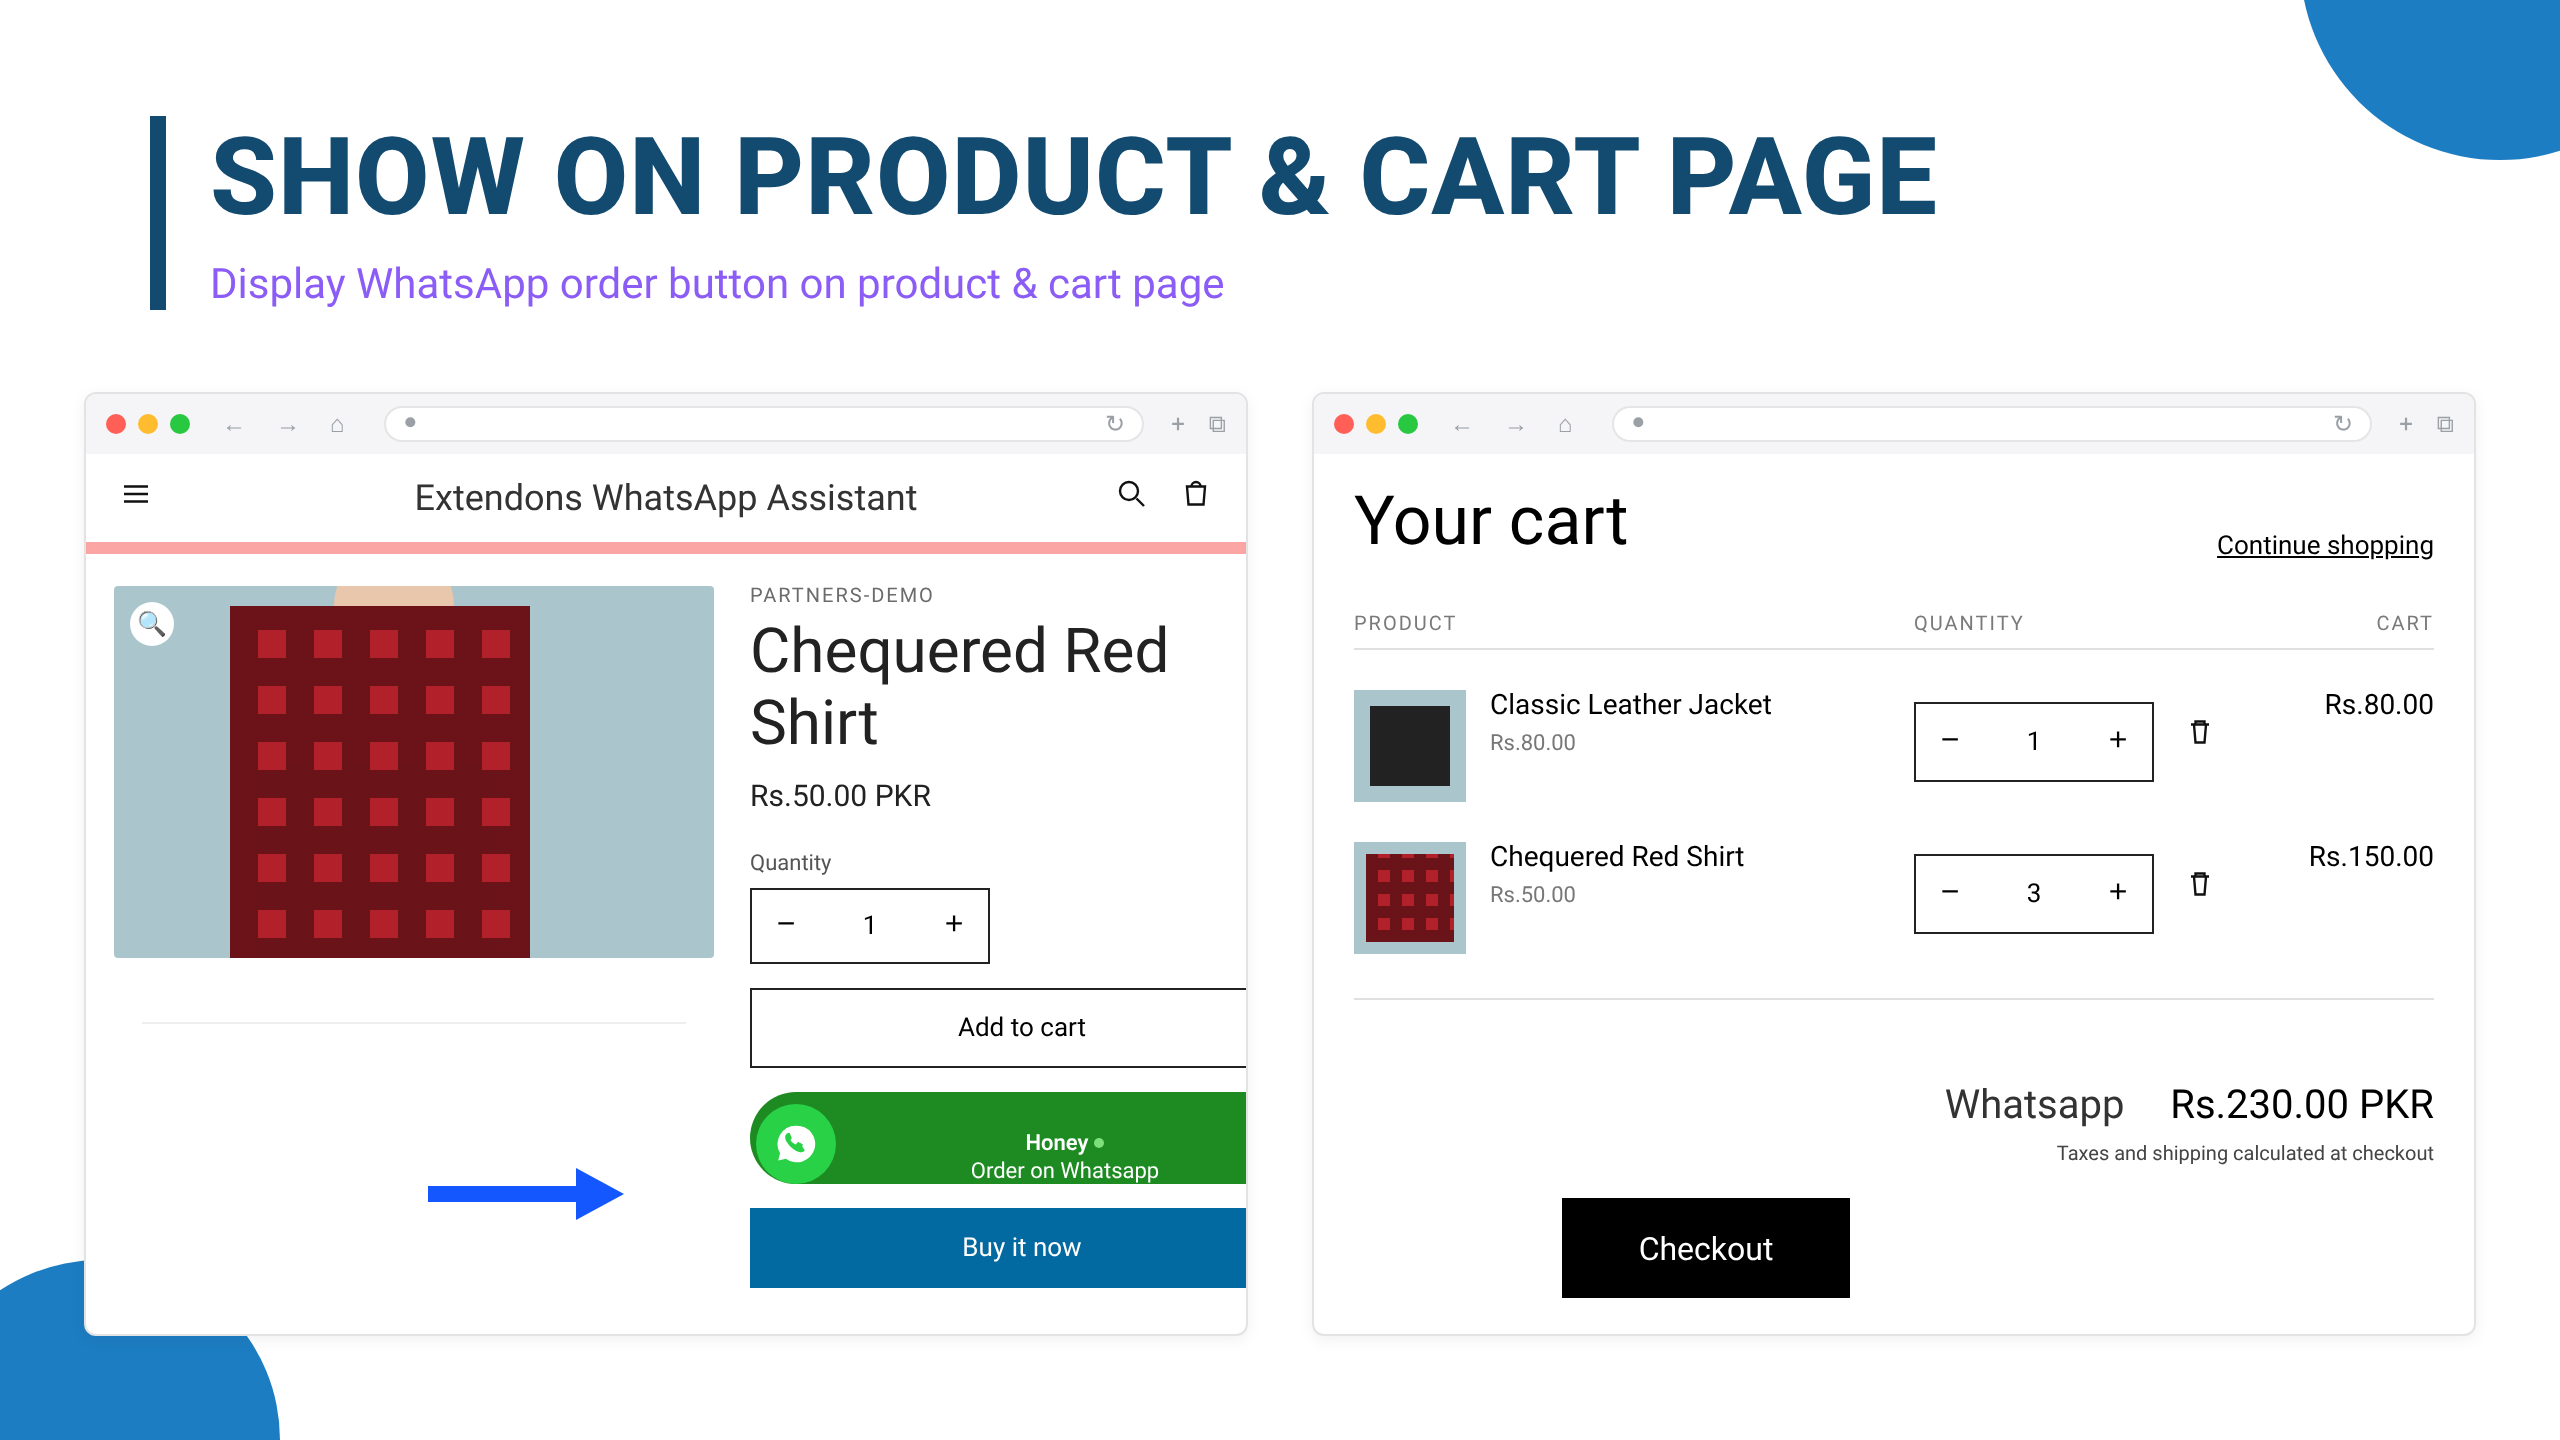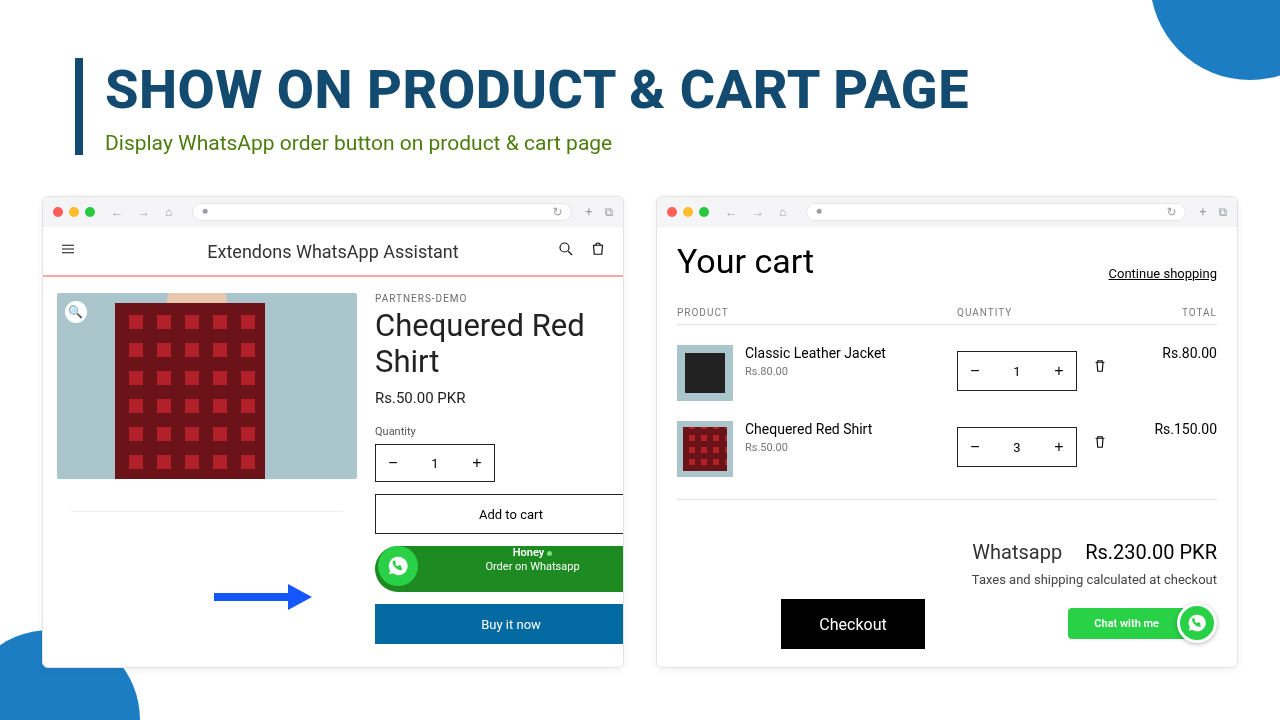--- a/index.html
+++ b/index.html
@@ -8,36 +8,36 @@
 
   
   .blob { position: absolute; background: #1d7dc2; border-radius: 50%; }
   .blob-tr { width: 200px; height: 200px; top: -120px; right: -70px; }
   .blob-bl { width: 180px; height: 180px; bottom: -90px; left: -40px; }
 
   
   .head-wrap { position: absolute; left: 75px; top: 58px; }
   .head-bar  { border-left: 8px solid #134b70; padding-left: 22px; }
   .head-title{ font-size: 54px; font-weight: 800; color:#134b70; letter-spacing:.5px; text-transform:uppercase; }
-  .head-sub  { font-size: 21px; color:#4d7c0f; margin-top:10px; }
+  .head-sub  { font-size: 21px; color:#8b5cf6; margin-top:10px; }
 
   
   .window { position:absolute; background:#fff; border-radius:6px; border:1px solid #e3e3e3; box-shadow:0 2px 8px rgba(0,0,0,.06); overflow:hidden; }
   .win-l { left:42px;  top:196px; width:582px; height:472px; }
   .win-r { left:656px; top:196px; width:582px; height:472px; }
 
   .chrome { height:30px; background:#f5f5f7; display:flex; align-items:center; padding:0 10px; gap:6px; font-size:12px; color:#9aa0a6;}
   .dot{width:10px;height:10px;border-radius:50%;}
   .d-r{background:#ff5f57;} .d-y{background:#febc2e;} .d-g{background:#28c840;}
   .nav-ico{margin-left:10px; letter-spacing:6px;}
   .url{flex:1; margin:0 8px; height:18px; background:#fff; border:1px solid #e5e5e5; border-radius:10px; display:flex;align-items:center;padding:0 8px;}
   .url svg{width:10px;height:10px;fill:#9aa0a6;}
 
   
-  .store-head{height:50px;display:flex;align-items:center;justify-content:center;position:relative;border-bottom:2px solid #fca5a5;}
+  .store-head{height:50px;display:flex;align-items:center;justify-content:center;position:relative;border-bottom:6px solid #fca5a5;}
   .store-head .menu{position:absolute;left:16px;}
   .store-head .right{position:absolute;right:16px;display:flex;gap:14px;}
   .store-title{font-size:18px;color:#333;}
   .ic{width:18px;height:18px;fill:none;stroke:#111;stroke-width:1.6;}
 
   
   .product-body{display:flex;padding:16px 14px 0;gap:18px;}
   .prod-img{flex:0 0 278px;height:186px;background:#aac6cc;border-radius:2px;position:relative;overflow:hidden;}
   .prod-img .zoom{position:absolute;left:8px;top:8px;width:22px;height:22px;border-radius:50%;background:#fff;display:flex;align-items:center;justify-content:center;font-size:12px;}
   .shirt{position:absolute;inset:0;}
@@ -51,21 +51,21 @@
   .price{margin-top:10px;font-size:15px;color:#222;}
   .qty-lbl{font-size:11px;color:#555;margin-top:18px;}
   .qty{display:flex;align-items:center;border:1px solid #222;width:120px;height:38px;margin-top:6px;}
   .qty button{flex:0 0 34px;height:100%;background:none;border:none;font-size:16px;cursor:pointer;}
   .qty .val{flex:1;text-align:center;font-size:13px;}
 
   .btn{width:272px;height:40px;display:flex;align-items:center;justify-content:center;font-size:13px;margin-top:12px;cursor:pointer;}
   .btn-out{border:1px solid #222;background:#fff;}
   .btn-dark{background:#0369a1;color:#fff;}
 
-  .wa-btn{width:272px;height:46px;border-radius:25px;background:#1d8b22;color:#fff;display:flex;align-items:flex-start;margin-top:12px;position:relative;cursor:pointer;}
+  .wa-btn{width:272px;height:46px;border-radius:25px;background:#1d8b22;color:#fff;display:flex;align-items:flex-end;margin-top:12px;position:relative;cursor:pointer;}
   .wa-ic{width:40px;height:40px;border-radius:50%;background:#28d146;margin-left:3px;display:flex;align-items:center;justify-content:center;}
   .wa-ic svg{width:22px;height:22px;fill:#fff;}
   .wa-txt{flex:1;text-align:center;font-size:11px;line-height:1.25;}
   .wa-txt .l1{font-weight:600;}
   .wa-txt .dot-g{display:inline-block;width:5px;height:5px;border-radius:50%;background:#7de07a;margin-left:3px;vertical-align:middle;}
 
   .arrow{position:absolute;left:214px;top:584px;width:98px;height:26px;}
   .arrow .shaft{position:absolute;left:0;top:9px;width:74px;height:8px;background:#1557ff;}
   .arrow .head{position:absolute;right:0;top:0;width:0;height:0;border-left:24px solid #1557ff;border-top:13px solid transparent;border-bottom:13px solid transparent;}
 
@@ -90,21 +90,21 @@
   .iname{flex:0 0 212px;}
   .iname .nm{font-size:14px;}
   .iname .pr{font-size:11px;color:#777;margin-top:4px;}
   .cqty{display:flex;align-items:center;gap:14px;}
   .cqty .qty{width:120px;height:40px;}
   .trash{cursor:pointer;}
   .rtot{flex:1;text-align:right;font-size:14px;}
 
   .sub-line{text-align:right;margin-top:40px;font-size:20px;}
   .sub-line .lbl{color:#333;margin-right:18px;}
-  .tax{font-size:13px;color:#444;text-align:right;margin-top:8px;}
+  .tax{font-size:10px;color:#444;text-align:right;margin-top:8px;}
 
   .checkout{position:absolute;left:124px;bottom:18px;width:144px;height:50px;background:#000;color:#fff;display:flex;align-items:center;justify-content:center;font-size:16px;cursor:pointer;}
 
   .chat-pill{position:absolute;right:20px;bottom:24px;display:flex;align-items:center;}
   .pill{background:#28d146;color:#fff;font-size:11px;font-weight:600;padding:9px 42px 9px 26px;border-radius:4px;cursor:pointer;}
   .pill-ic{width:40px;height:40px;border-radius:50%;background:#28d146;border:3px solid #fff;box-shadow:0 1px 4px rgba(0,0,0,.3);display:flex;align-items:center;justify-content:center;margin-left:-24px;}
   .pill-ic svg{width:20px;height:20px;fill:#fff;}
 </style>
 </head>
 <body>
@@ -223,21 +223,21 @@
 
   <div class="cart-body">
     <div class="cart-top">
       <div class="cart-title">Your cart</div>
       <a class="cont">Continue shopping</a>
     </div>
 
     <div class="cart-cols">
       <div class="c-prod">PRODUCT</div>
       <div class="c-qty">QUANTITY</div>
-      <div class="c-tot">TOTAL</div>
+      <div class="c-tot">CART</div>
     </div>
     <div class="cart-hr"></div>
 
     <div class="row">
       <div class="thumb black"></div>
       <div class="iname">
         <div class="nm">Classic Leather Jacket</div>
         <div class="pr">Rs.80.00</div>
       </div>
       <div class="cqty">
@@ -276,21 +276,13 @@
 
     <div class="sub-line">
       <span class="lbl">Whatsapp</span>
       <span>Rs.230.00 PKR</span>
     </div>
     <div class="tax">Taxes and shipping calculated at checkout</div>
   </div>
 
   <div class="checkout">Checkout</div>
 
-  <div class="chat-pill">
-    <div class="pill">Chat with me</div>
-    <div class="pill-ic">
-      <svg viewBox="0 0 24 24">
-          <path d="M12 2a10 10 0 00-8.7 15l-1 4 4.2-1A10 10 0 1012 2zm4.8 13.4c-.2.6-1.3 1.1-1.8 1.1-.5.1-1 .1-3.3-1-2.8-1.3-4.5-4.2-4.6-4.4-.1-.2-1-1.4-1-2.7 0-1.3.7-1.9.9-2.1.2-.2.5-.3.7-.3h.5c.2 0 .4 0 .6.5.2.5.8 1.9.8 2 .1.1.1.3 0 .5-.3.6-.7.6-.5 1 .7 1.2 1.4 1.6 2.5 2.2.2.1.4.1.5-.1.1-.2.6-.7.8-1 .2-.2.3-.2.6-.1.2.1 1.5.7 1.7.8.2.1.4.2.4.3.1.1.1.7-.2 1.3z"></path>
-        </svg>
-    </div>
-  </div>
 </div>
 
 </body></html>

